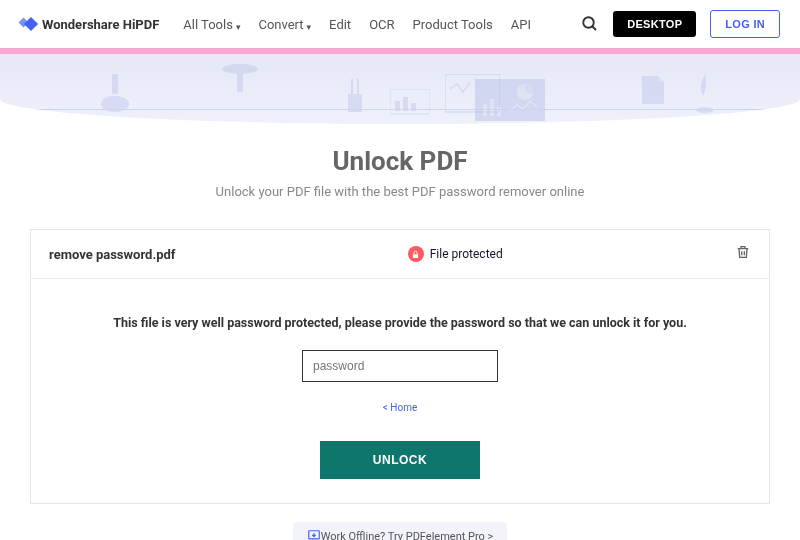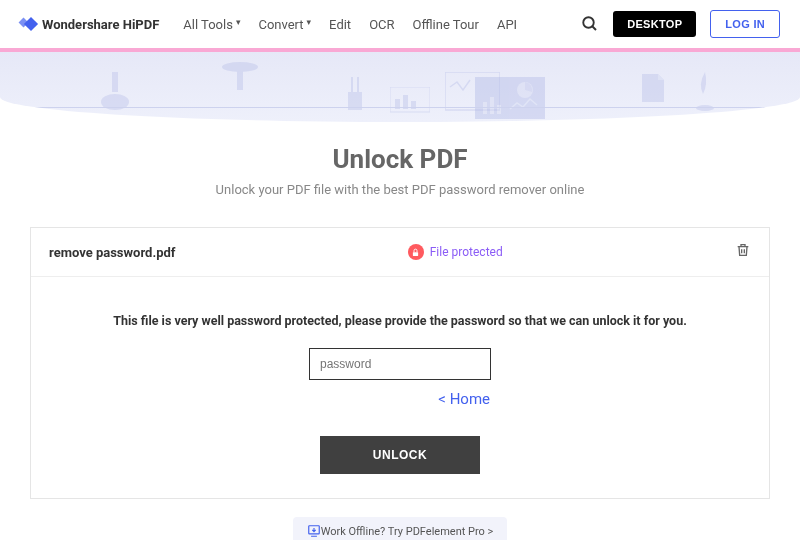--- a/index.html
+++ b/index.html
@@ -1,52 +1,52 @@
 <!DOCTYPE html>
 <html><head>
   <meta charset="utf-8">
   <style>
     * { margin: 0; padding: 0; box-sizing: border-box; }
     body { font-family: -apple-system, BlinkMacSystemFont, "Segoe UI", Roboto, Arial, sans-serif; background: #fff; width: 800px; height: 540px; overflow: hidden; }
     
-    .header { display: flex; align-items: center; padding: 10px 20px; border-bottom: 4px solid #f9a8d4; gap: 14px; }
+    .header { display: flex; align-items: center; padding: 10px 20px; border-bottom: 6px solid #f9a8d4; gap: 14px; }
     .logo { display: flex; align-items: center; gap: 6px; font-weight: 700; color: #333; font-size: 13px; }
     .logo-icon { display: flex; gap: 1px; }
     .logo-diamond { width: 10px; height: 10px; background: #4361ee; transform: rotate(45deg); }
     .logo-diamond.small { width: 7px; height: 7px; opacity: 0.7; margin-right: -2px; }
     .nav { display: flex; align-items: center; gap: 18px; margin-left: 10px; }
-    .nav-item { color: #555; font-size: 13px; cursor: pointer; display: flex; align-items: flex-start; gap: 3px; }
+    .nav-item { color: #555; font-size: 13px; cursor: pointer; display: flex; align-items: flex-end; gap: 3px; }
     .chevron { font-size: 9px; }
     .spacer { flex: 1; }
     .search-icon { width: 18px; height: 18px; cursor: pointer; }
     .btn { padding: 7px 14px; font-size: 11px; font-weight: 700; border-radius: 3px; cursor: pointer; letter-spacing: 0.3px; }
     .btn-primary { background: #000000; color: #fff; border: none; text-align: right; }
     .btn-outline { background: #fff; color: #4361ee; border: 1px solid #4361ee; }
     
     .banner { height: 70px; background: linear-gradient(to bottom, #e6e8f7 0%, #eef0fb 100%); position: relative; overflow: hidden; border-bottom-left-radius: 60% 30px; border-bottom-right-radius: 60% 30px; }
     .banner::after { content: ""; position: absolute; left: 30px; right: 30px; top: 55px; border-top: 1px solid #cdd2ee; }
     .deco { position: absolute; opacity: 0.4; }
     .deco svg { display: block; }
     
     .hero { text-align: center; padding: 22px 20px 12px; }
     .hero h1 { color: #666; font-size: 26px; font-weight: 700; margin-bottom: 8px; }
     .hero p { color: #888; font-size: 13px; }
     
     .panel { margin: 18px 30px 0; border: 1px solid #e5e5e5; padding: 0; }
     .file-row { display: flex; align-items: center; padding: 14px 18px; border-bottom: 1px solid #eee; text-align: center; }
     .filename { font-weight: 700; color: #333; font-size: 13px; }
-    .file-status { display: flex; align-items: center; gap: 6px; margin: 0 auto; color: #8b5cf6; font-size: 12px; }
+    .file-status { display: flex; align-items: center; gap: 6px; margin: 0 auto; color: #0f172a; font-size: 12px; }
     .lock-badge { width: 16px; height: 16px; border-radius: 50%; background: #ff5a5f; display: flex; align-items: center; justify-content: center; }
     .trash { color: #666; cursor: pointer; }
     
     .content { padding: 36px 20px 24px; text-align: center; }
     .msg { color: #333; font-size: 12.5px; font-weight: 700; margin-bottom: 20px; }
-    .pw-input { width: 182px; padding: 8px 10px; border: 1.5px solid #333; font-size: 12px; }
-    .home-link { display: block; width: 180px; margin: 10px auto 0; text-align: right; color: #4361ee; font-size: 15px; cursor: pointer; }
-    .unlock-btn { display: block; margin: 28px auto 0; width: 160px; padding: 12px; background: #404040; color: #fff; border: none; font-weight: 700; font-size: 12px; letter-spacing: 0.5px; cursor: pointer; }
+    .pw-input { width: 196px; padding: 8px 10px; border: 1.5px solid #333; font-size: 12px; }
+    .home-link { display: block; width: 180px; margin: 20px auto 0; color: #4361ee; font-size: 10px; cursor: pointer; }
+    .unlock-btn { display: block; margin: 28px auto 0; width: 160px; padding: 12px; background: #0f766e; color: #fff; border: none; font-weight: 700; font-size: 12px; letter-spacing: 0.5px; cursor: pointer; }
     
     .footer-bar { margin: 18px auto 0; width: fit-content; padding: 7px 14px; background: #f2f3fb; border-radius: 4px; display: flex; align-items: center; gap: 0; font-size: 11px; color: #555; cursor: pointer; }
   </style>
 </head>
 <body>
 
 <div class="header">
   <div class="logo">
     <span class="logo-icon">
       <span class="logo-diamond small"></span>
@@ -58,21 +58,21 @@
     <span class="nav-item">
         <span>All Tools</span>
         <span class="chevron">▾</span>
       </span>
     <span class="nav-item">
         <span>Convert</span>
         <span class="chevron">▾</span>
       </span>
     <span class="nav-item">Edit</span>
     <span class="nav-item">OCR</span>
-    <span class="nav-item">Offline Tour</span>
+    <span class="nav-item">Product Tools</span>
     <span class="nav-item">API</span>
   </div>
   <span class="spacer"></span>
   <svg class="search-icon" viewBox="0 0 24 24" fill="none" stroke="#333" stroke-width="2.5">
       <circle cx="10" cy="10" r="7"></circle>
       <line x1="20" y1="20" x2="15" y2="15"></line>
     </svg>
   <button class="btn btn-primary">DESKTOP</button>
   <button class="btn btn-outline">LOG IN</button>
 </div>

